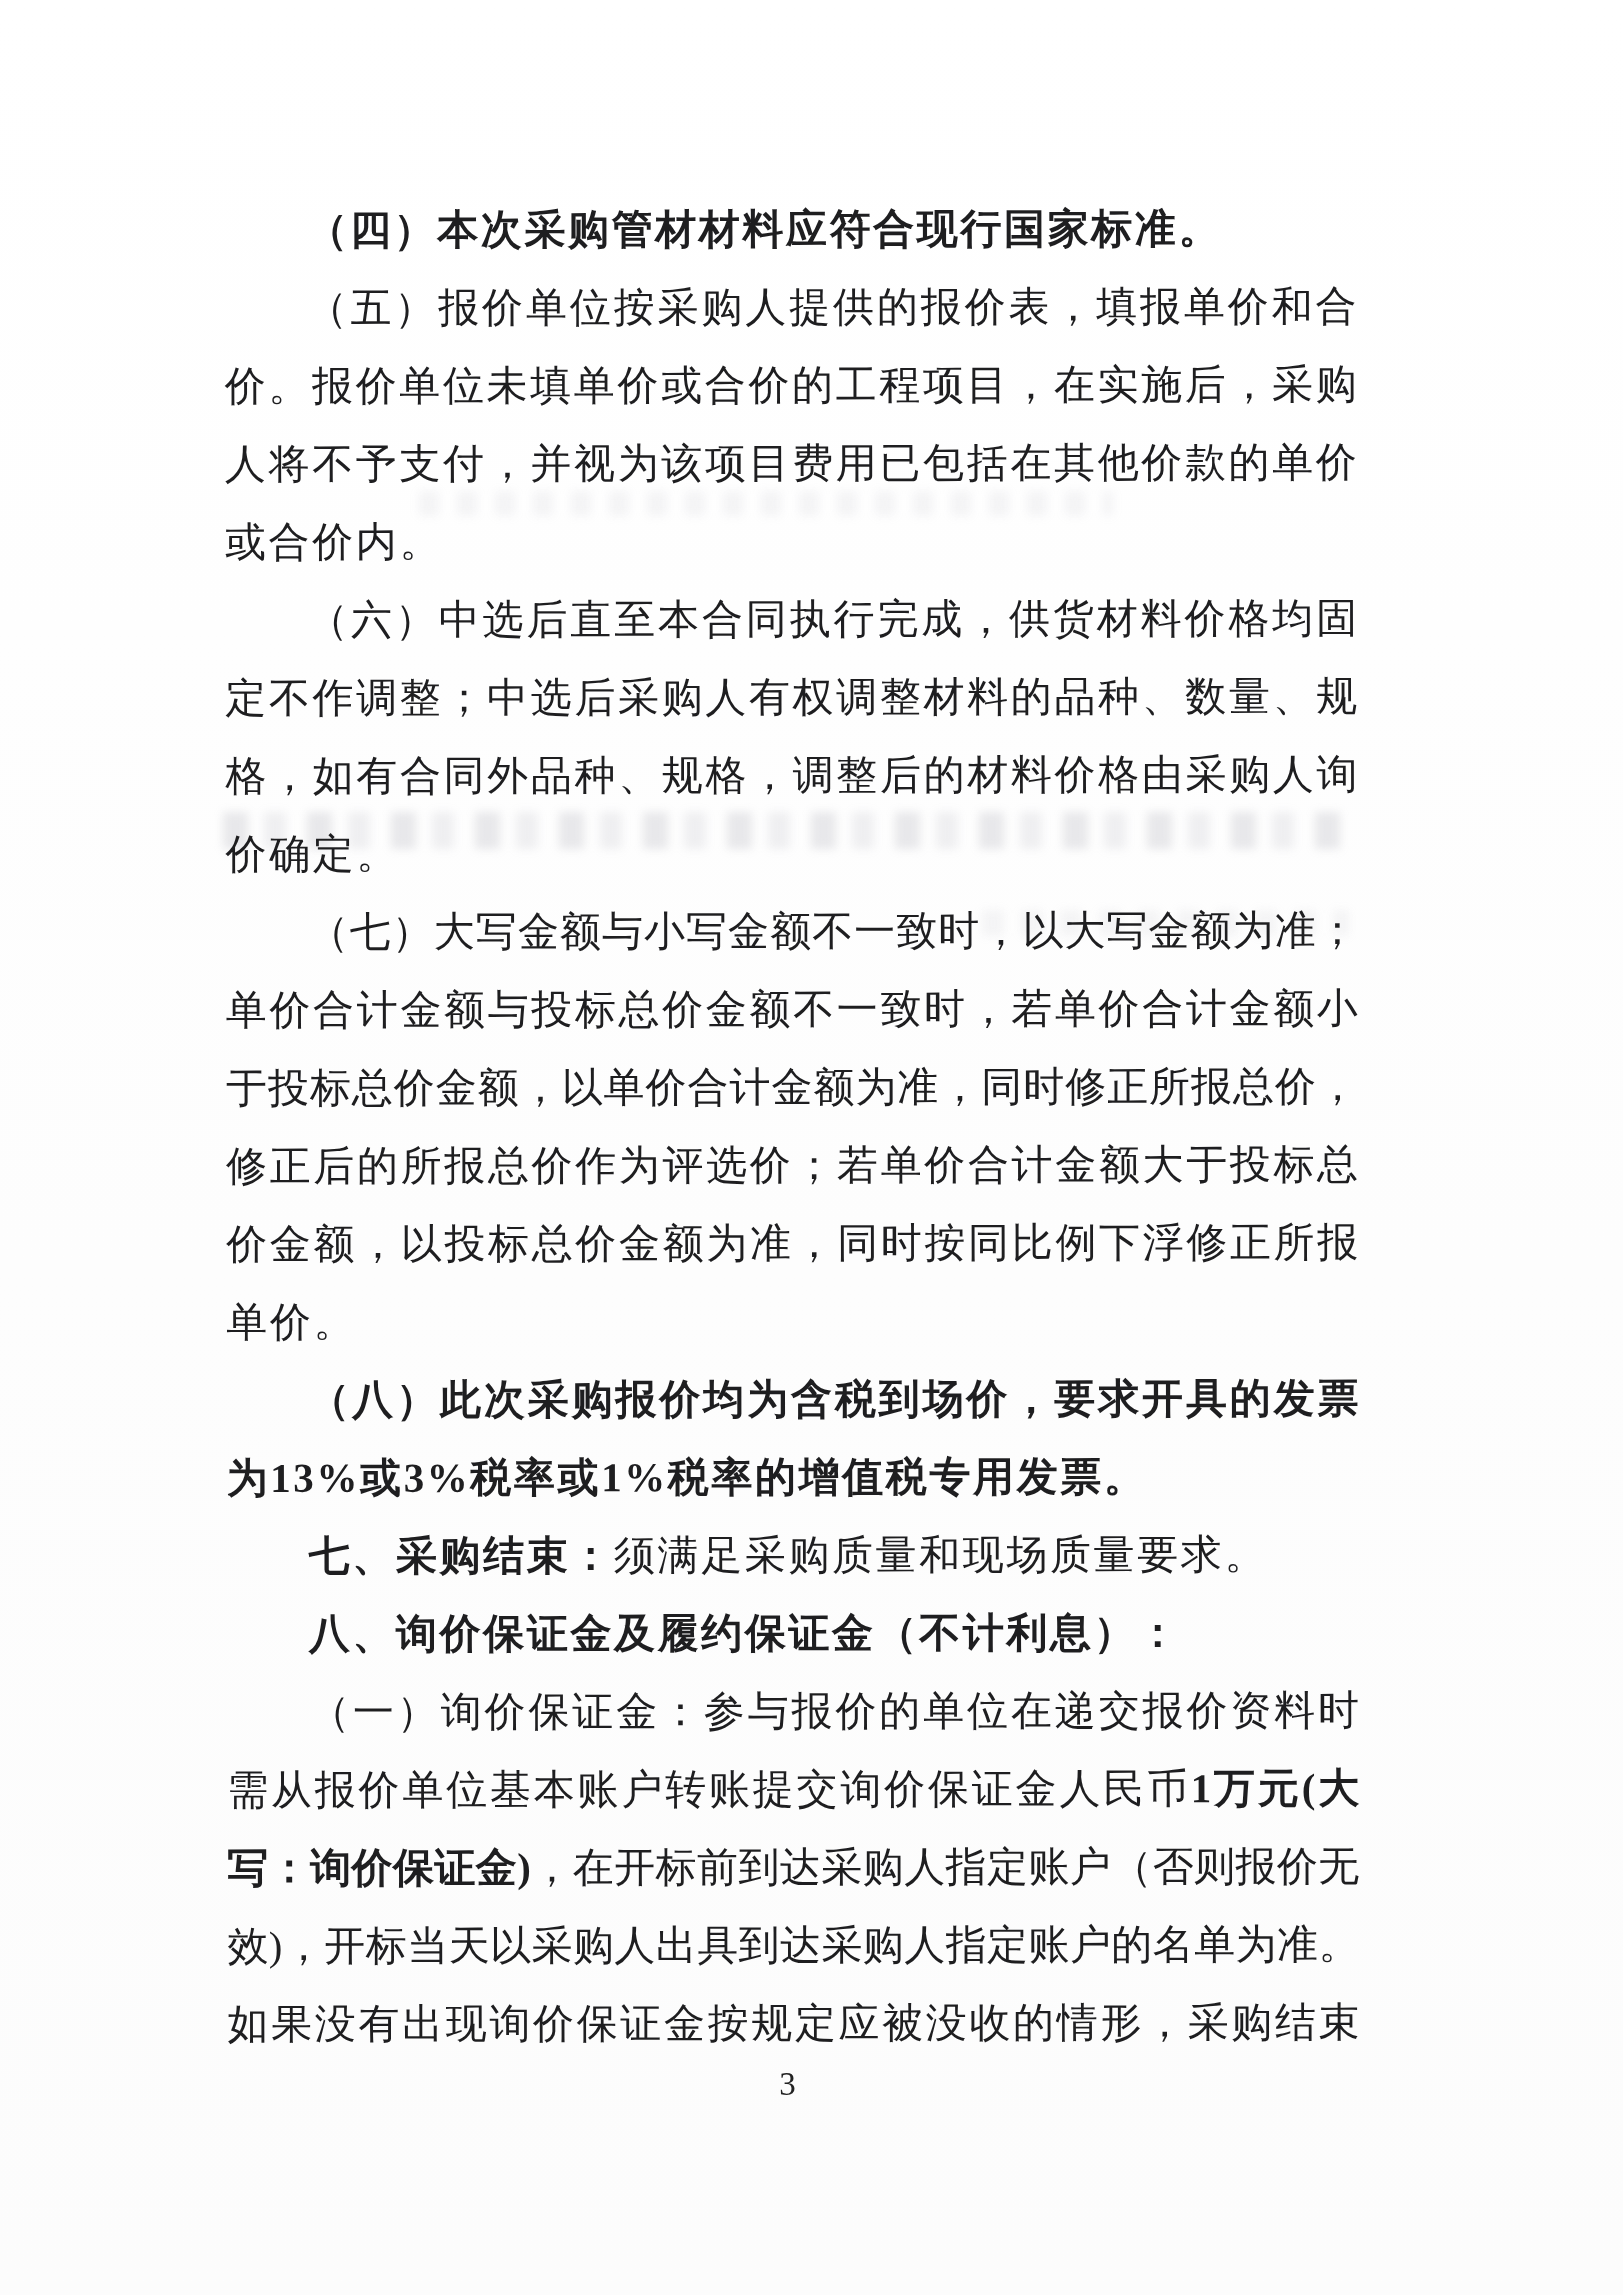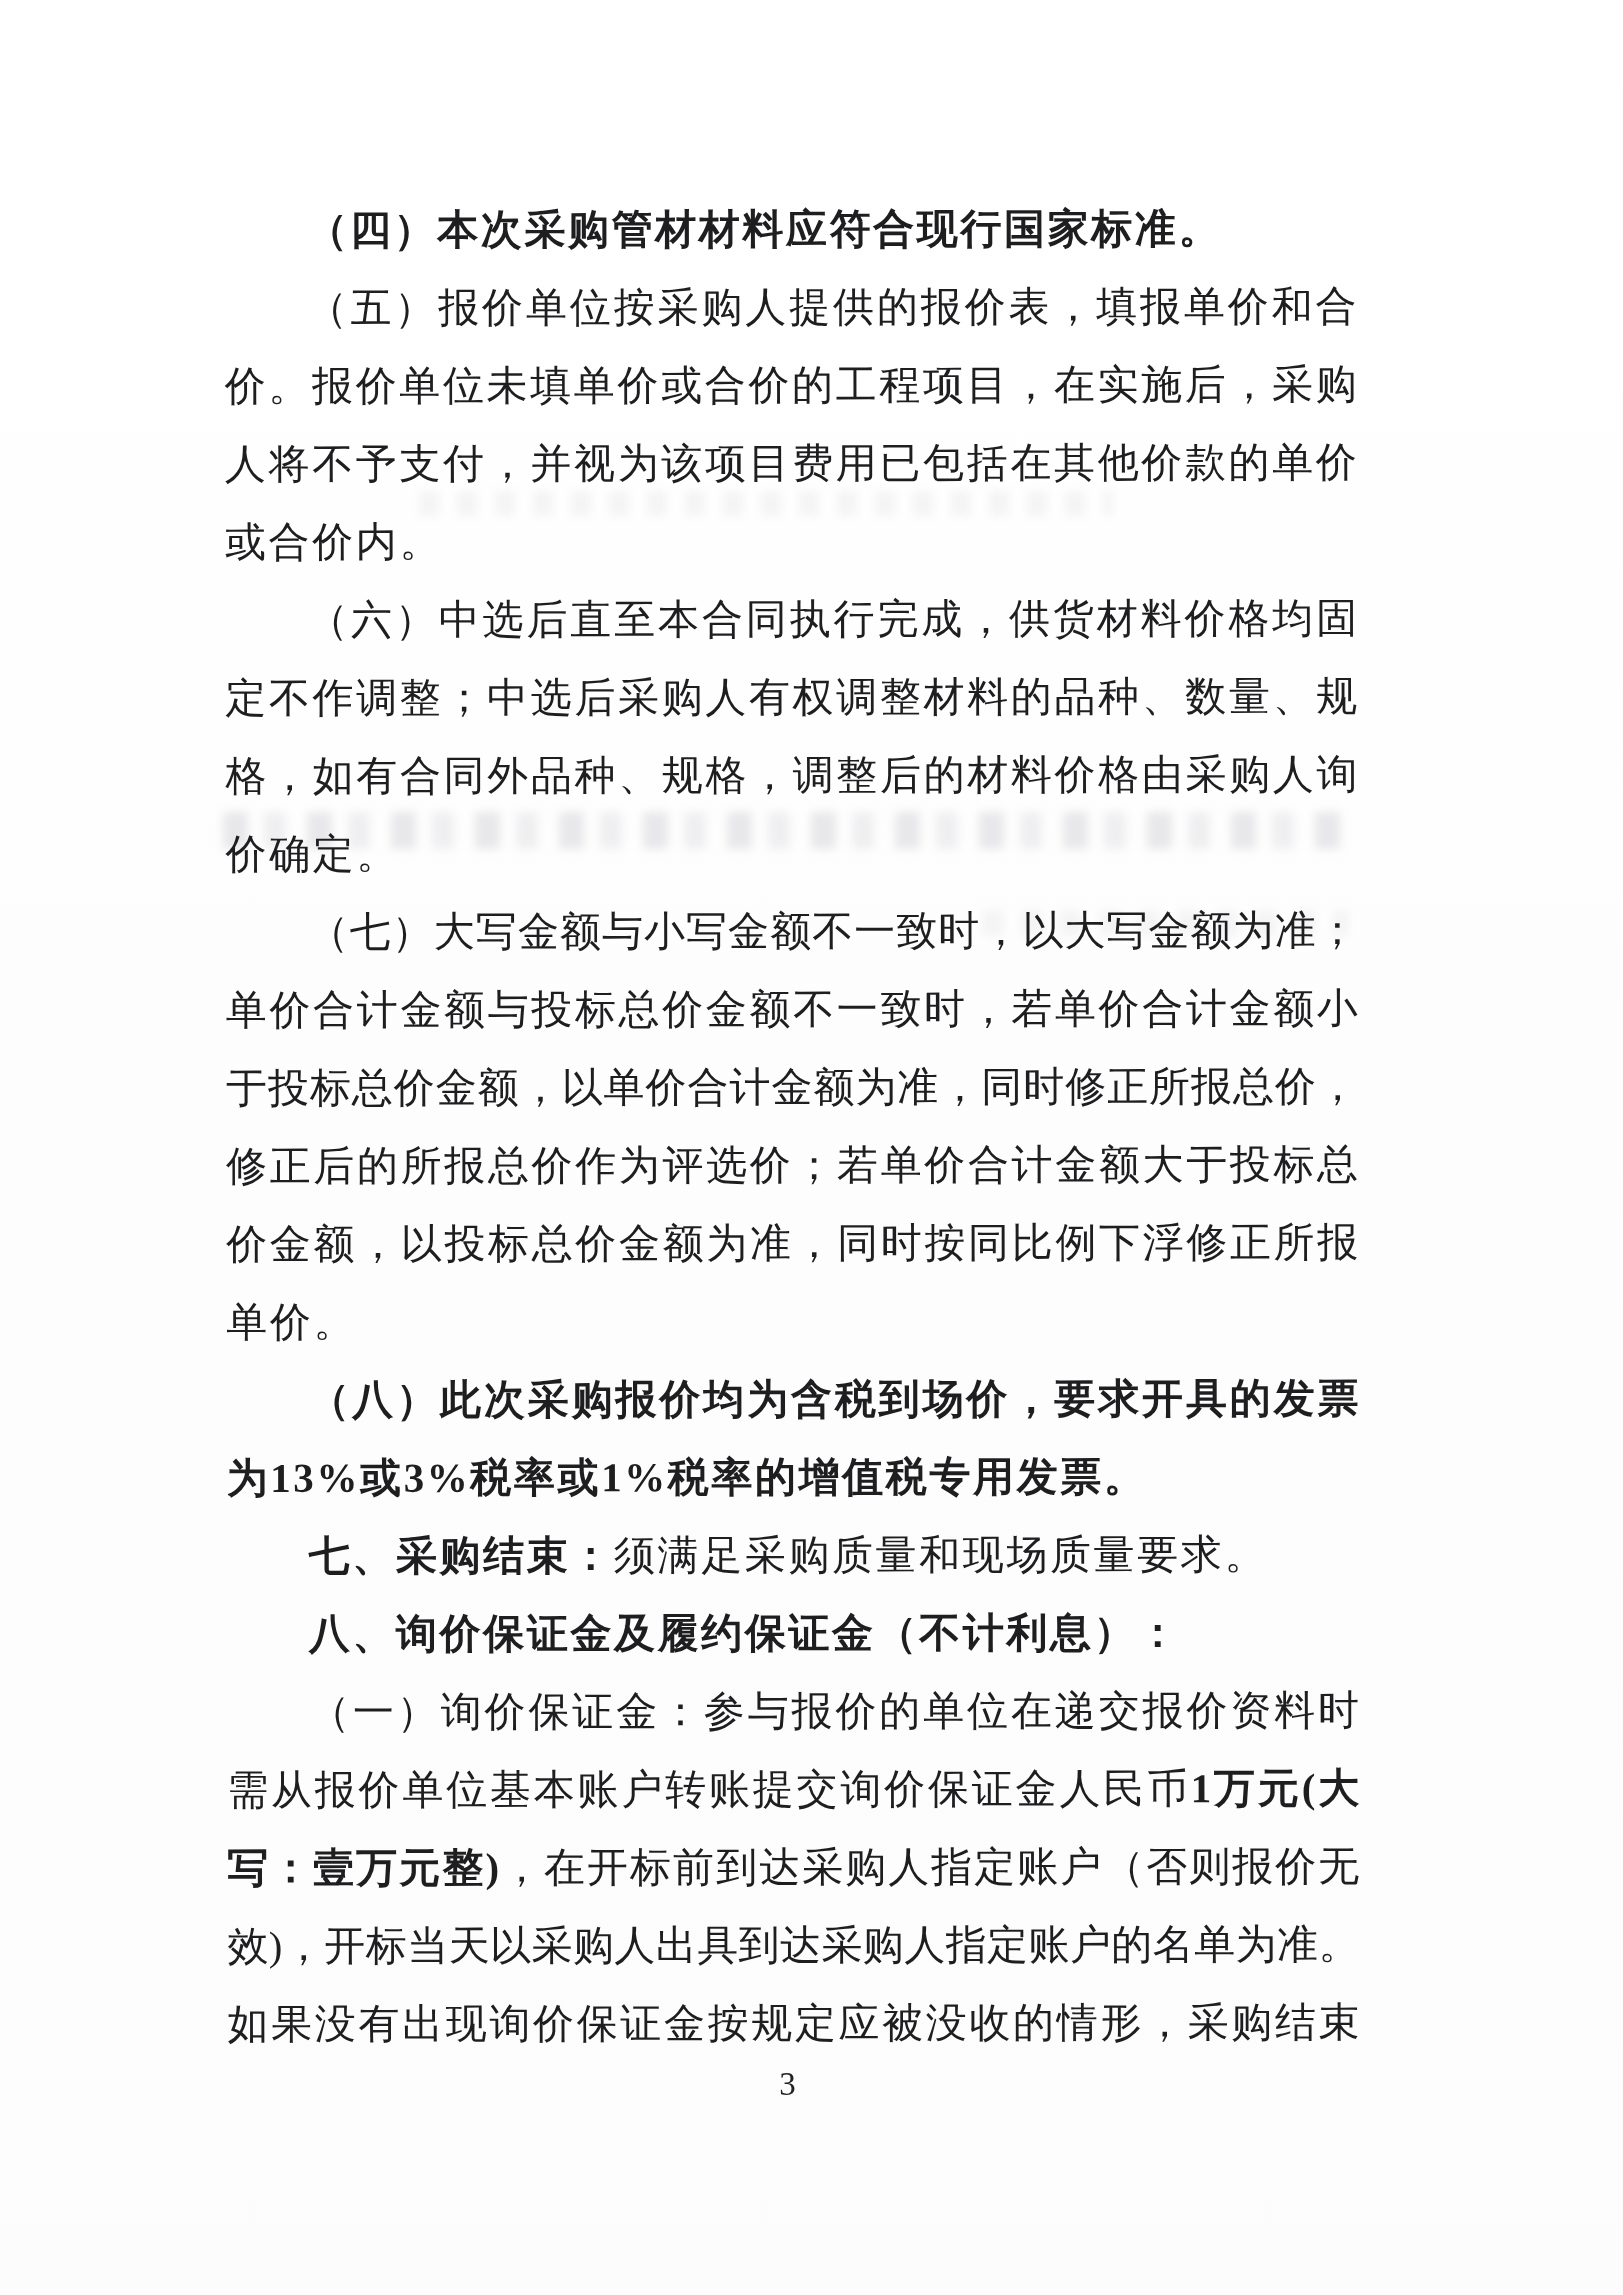--- a/index.html
+++ b/index.html
@@ -90,21 +90,21 @@
     <div class="line j">于投标总价金额，以单价合计金额为准，同时修正所报总价，</div>
     <div class="line j">修正后的所报总价作为评选价；若单价合计金额大于投标总</div>
     <div class="line j">价金额，以投标总价金额为准，同时按同比例下浮修正所报</div>
     <div class="line">单价。</div>
     <div class="line ind j b">（八）此次采购报价均为含税到场价，要求开具的发票</div>
     <div class="line b">为13%或3%税率或1%税率的增值税专用发票。</div>
     <div class="line ind"><span class="b">七、采购结束：</span><span>须满足采购质量和现场质量要求。</span></div>
     <div class="line ind b">八、询价保证金及履约保证金（不计利息）：</div>
     <div class="line ind j">（一）询价保证金：参与报价的单位在递交报价资料时</div>
     <div class="line j"><span>需从报价单位基本账户转账提交询价保证金人民币</span><span class="b">1万元(大</span></div>
-    <div class="line j"><span class="b">写：壹万元整)</span><span>，在开标前到达采购人指定账户（否则报价无</span></div>
+    <div class="line j"><span class="b">写：询价保证金)</span><span>，在开标前到达采购人指定账户（否则报价无</span></div>
     <div class="line j">效)，开标当天以采购人出具到达采购人指定账户的名单为准。</div>
     <div class="line j">如果没有出现询价保证金按规定应被没收的情形，采购结束</div>
   </div>
 
   <div class="pagenum">3</div>
 
 </div>
 
 
 </body></html>

